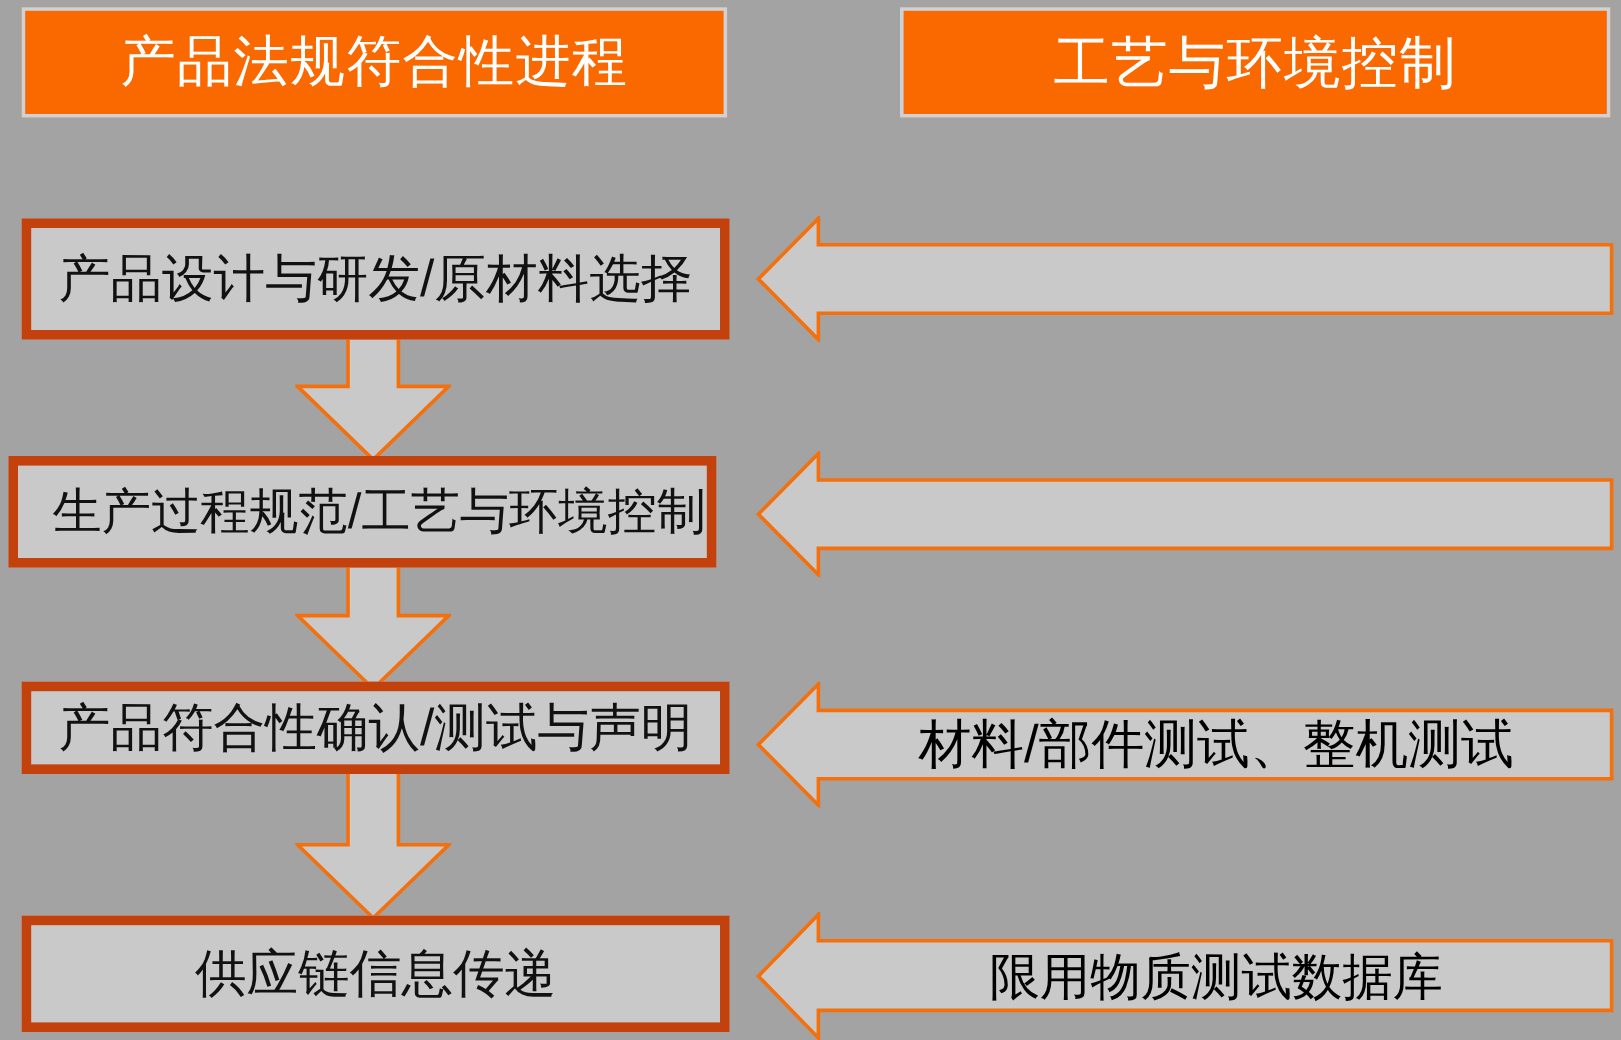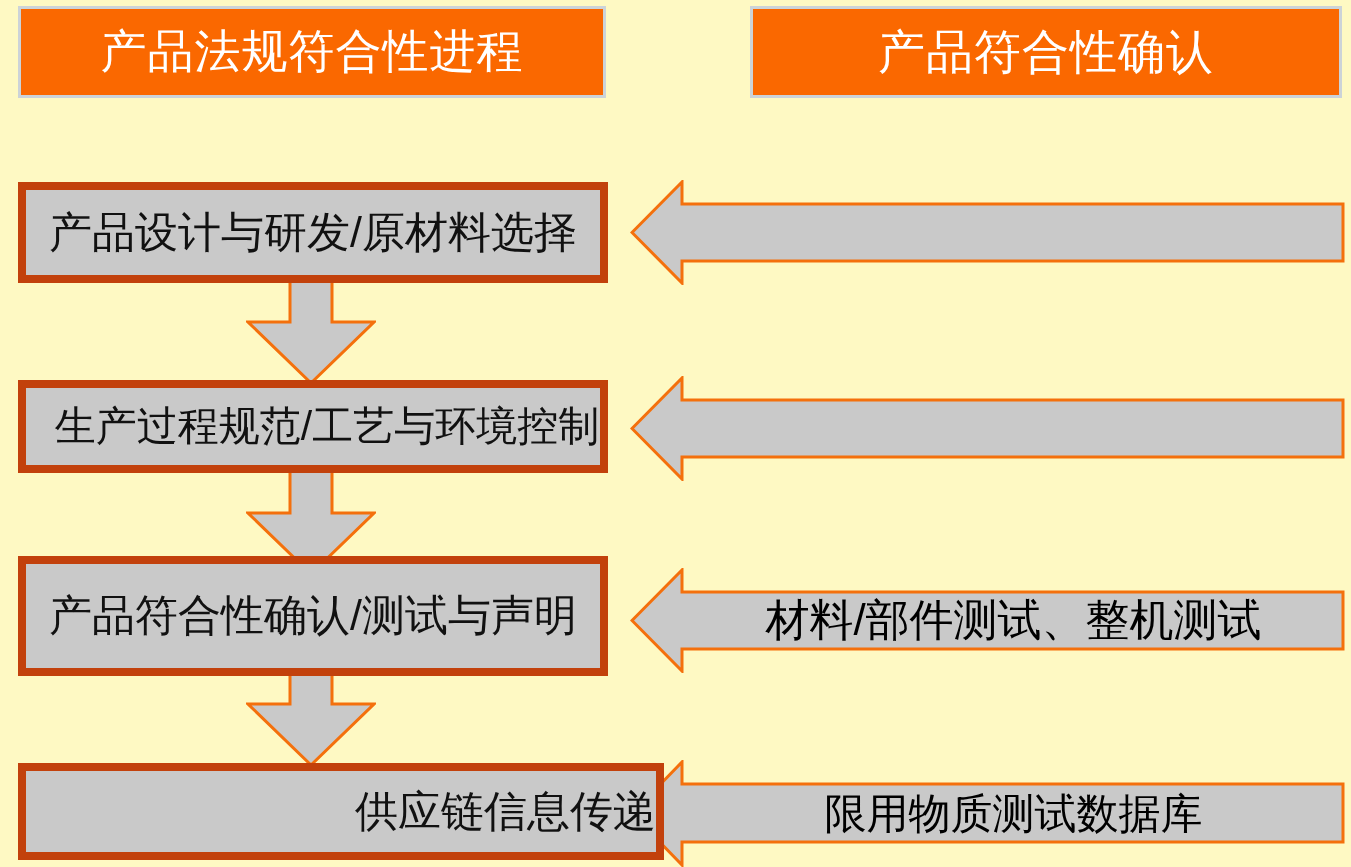--- a/index.html
+++ b/index.html
@@ -8,21 +8,21 @@
     background: #ffffff;
   }
   body {
     font-family: "Liberation Sans", "DejaVu Sans", sans-serif;
   }
   #stage {
     position: relative;
     width: 1351px;
     height: 867px;
     overflow: hidden;
-    background: #fef9c3;
+    background: #a3a3a3;
     text-decoration: underline;
   }
 
   
   .header-box {
     position: absolute;
     box-sizing: border-box;
     background: #FA6800;
     border: 3px solid #CCD3D8;
     display: flex;
@@ -94,48 +94,48 @@
 </head>
 <body>
 
 <div id="stage">
 
   <div class="header-box" id="header-left">
     <span>产品法规符合性进程</span>
   </div>
 
   <div class="header-box" id="header-right">
-    <span>产品符合性确认</span>
+    <span>工艺与环境控制</span>
   </div>
 
   <svg class="down-arrow" style="left:246px; top:255px; width:130px; height:130px;" viewBox="0 0 130 130" xmlns="http://www.w3.org/2000/svg">
     <polygon points="44,0 86,0 86,67 128,67 65,128 2,67 44,67" fill="#C9C9C9" stroke="#F4700C" stroke-width="3" stroke-linejoin="miter"></polygon>
   </svg>
 
   <svg class="down-arrow" style="left:246px; top:446px; width:130px; height:130px;" viewBox="0 0 130 130" xmlns="http://www.w3.org/2000/svg">
     <polygon points="44,0 86,0 86,67 128,67 65,128 2,67 44,67" fill="#C9C9C9" stroke="#F4700C" stroke-width="3" stroke-linejoin="miter"></polygon>
   </svg>
 
   <svg class="down-arrow" style="left:246px; top:637px; width:130px; height:130px;" viewBox="0 0 130 130" xmlns="http://www.w3.org/2000/svg">
     <polygon points="44,0 86,0 86,67 128,67 65,128 2,67 44,67" fill="#C9C9C9" stroke="#F4700C" stroke-width="3" stroke-linejoin="miter"></polygon>
   </svg>
 
   <div class="step-box" style="left:18px; top:182px; width:590px; height:101px;">
     <span class="step-label" style="font-size:43px;">产品设计与研发/原材料选择</span>
   </div>
 
-  <div class="step-box" style="left:18px; top:380px; width:590px; height:93px;padding-left:28px;">
+  <div class="step-box" style="left:7px; top:380px; width:590px; height:93px;padding-left:28px;">
     <span class="step-label" style="font-size:41px;">生产过程规范/工艺与环境控制</span>
   </div>
 
-  <div class="step-box" style="left:18px; top:556px; width:590px; height:120px;">
+  <div class="step-box" style="left:18px; top:568px; width:590px; height:77px;">
     <span class="step-label" style="font-size:43px;">产品符合性确认/测试与声明</span>
   </div>
 
-  <div class="step-box" style="left:18px; top:763px; width:646px; height:97px;justify-content:flex-end;">
+  <div class="step-box" style="left:18px; top:763px; width:590px; height:97px;">
     <span class="step-label" style="font-size:43px;">供应链信息传递</span>
   </div>
 
   <svg class="service-arrow" style="left:630px; top:180px; width:715px; height:105px;" viewBox="0 0 715 105" preserveAspectRatio="none" xmlns="http://www.w3.org/2000/svg">
     <polygon points="2,52.5 52,2 52,22 713,22 713,103 52,103 52,103" fill="none" stroke="none"></polygon>
     <polygon points="2,52.5 52,2 52,24 713,24 713,81 52,81 52,103" fill="#C9C9C9" stroke="#F4700C" stroke-width="3" stroke-linejoin="miter"></polygon>
   </svg>
 
   <svg class="service-arrow" style="left:630px; top:376px; width:715px; height:105px;" viewBox="0 0 715 105" preserveAspectRatio="none" xmlns="http://www.w3.org/2000/svg">
     <polygon points="2,52.5 52,2 52,24 713,24 713,81 52,81 52,103" fill="#C9C9C9" stroke="#F4700C" stroke-width="3" stroke-linejoin="miter"></polygon>

